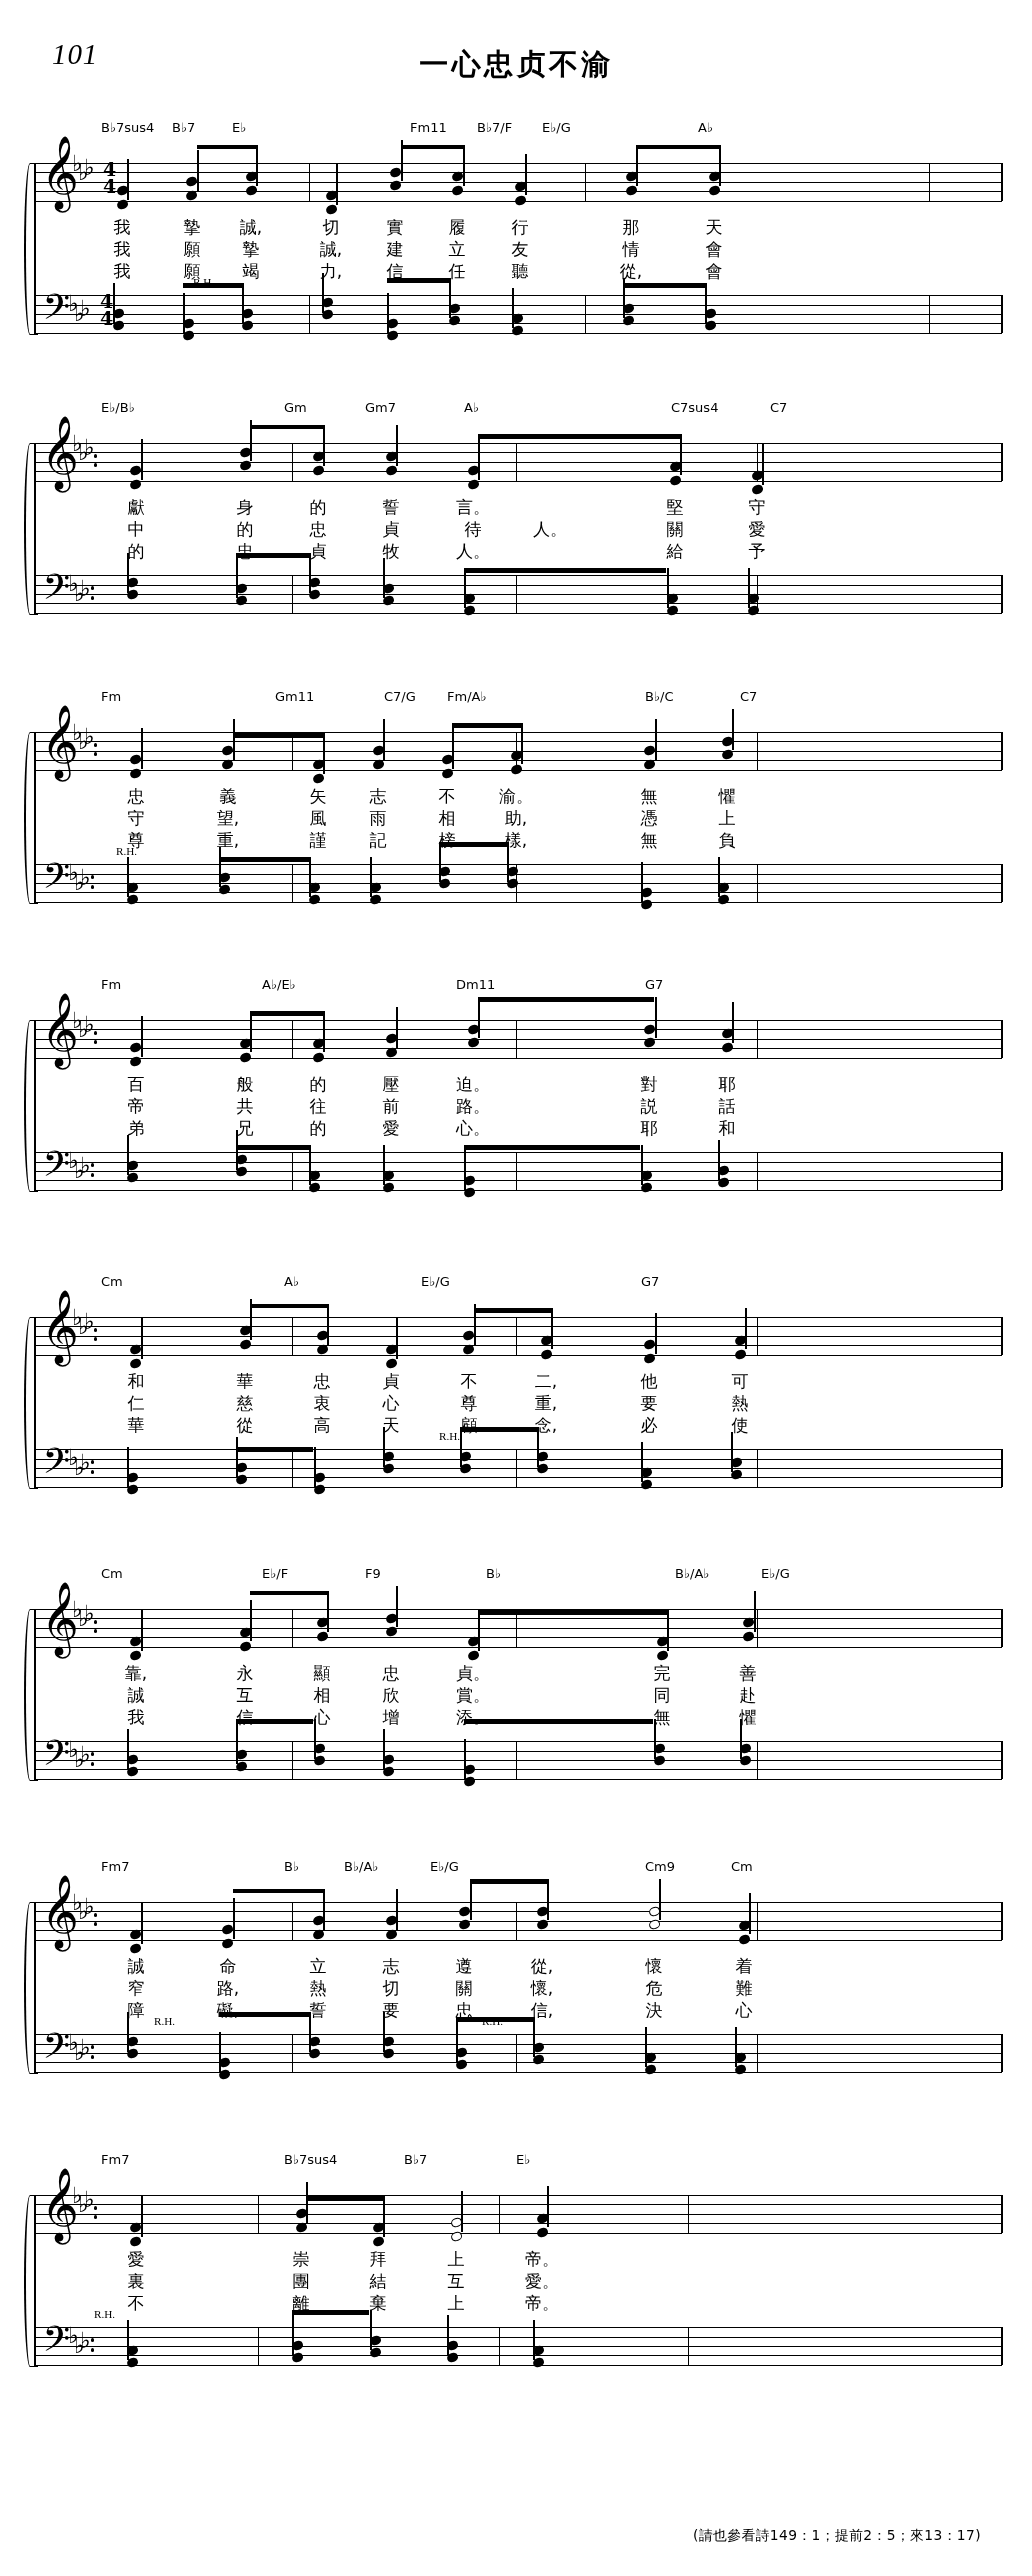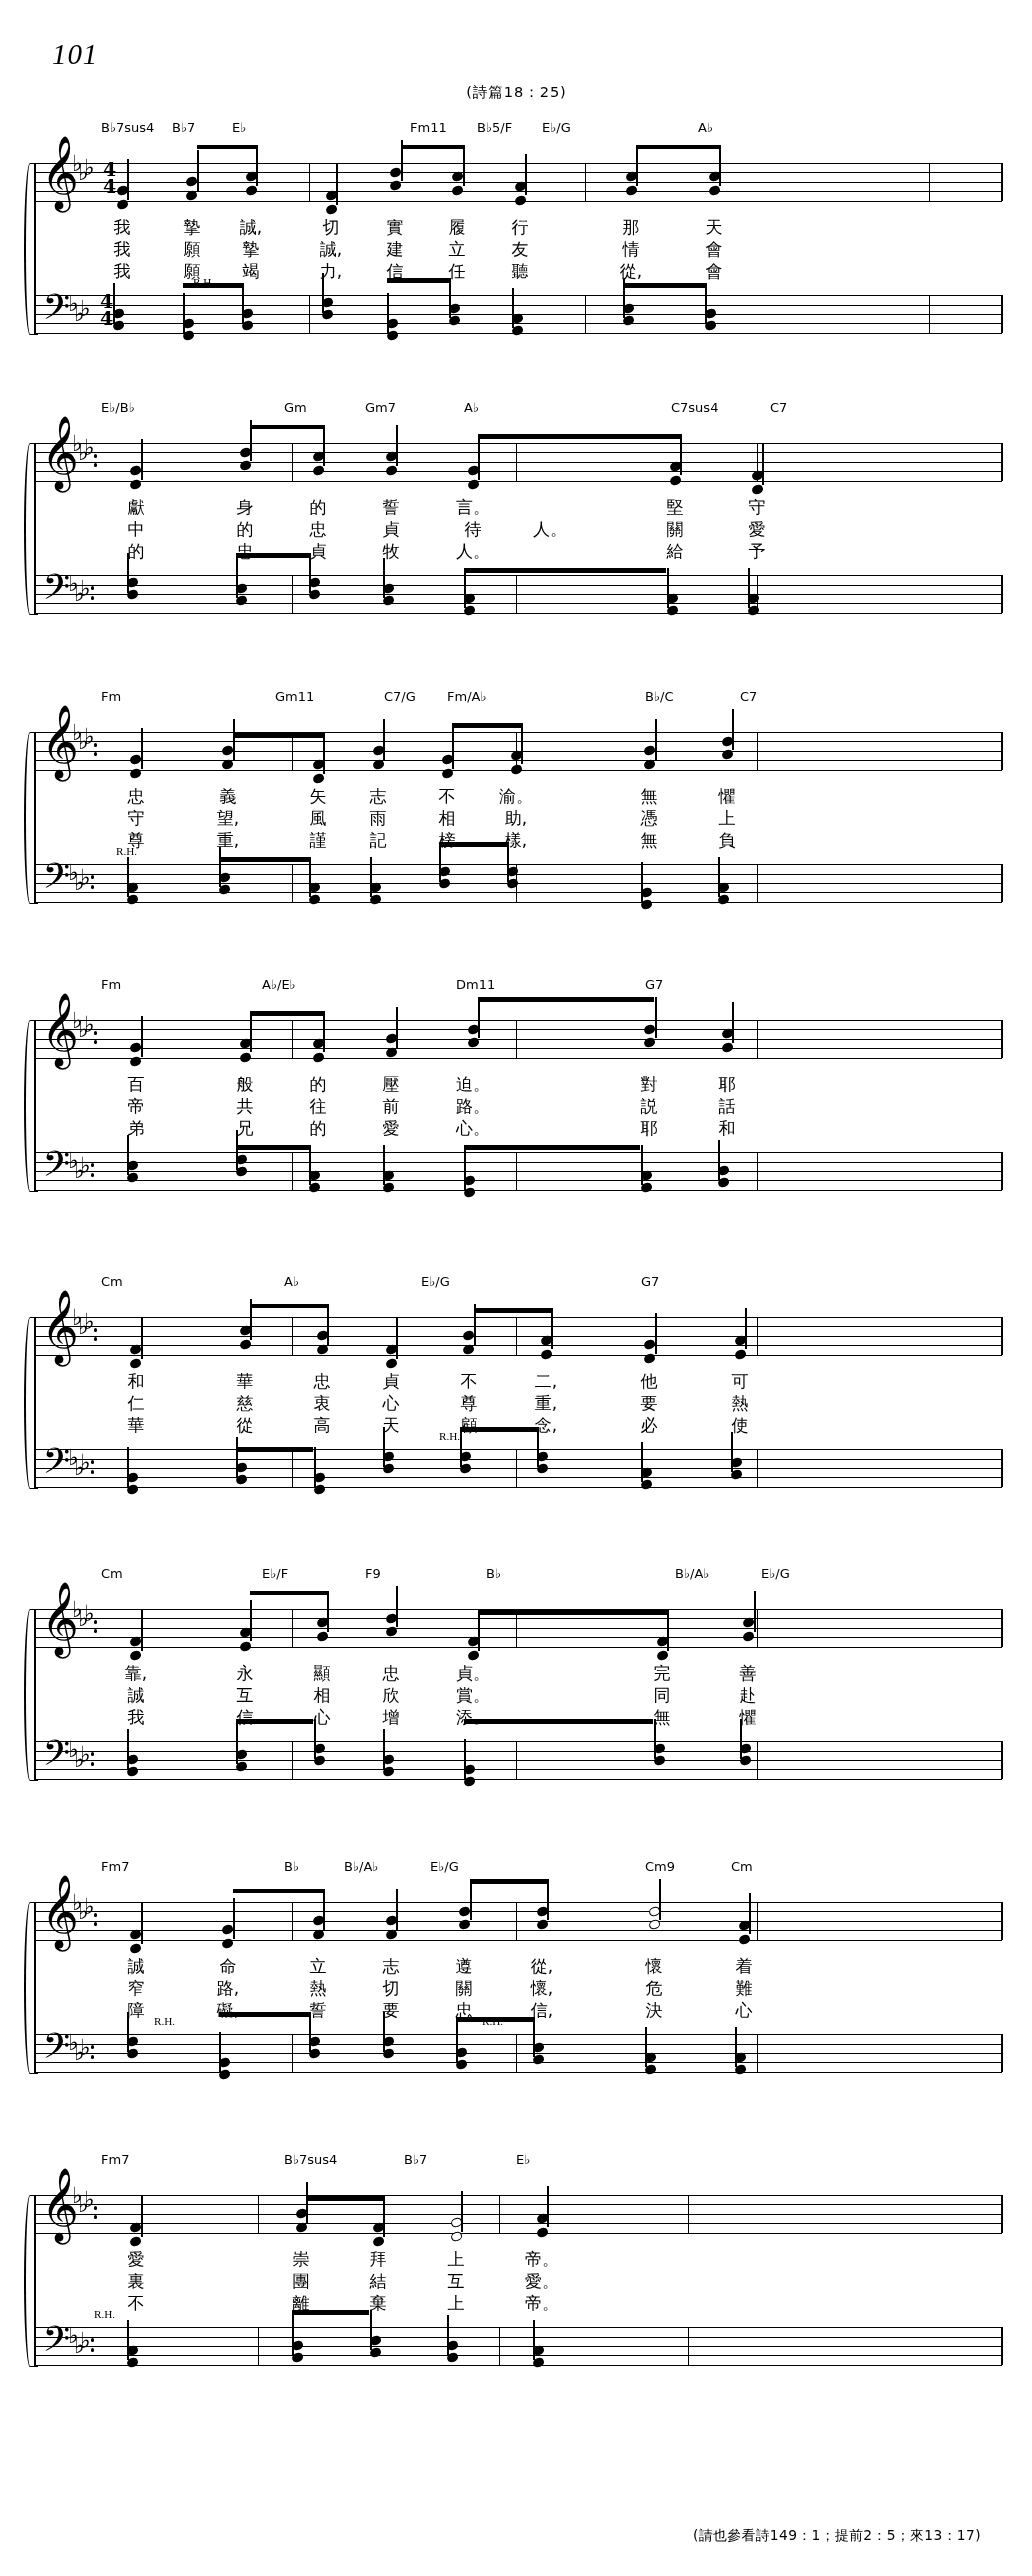--- a/index.html
+++ b/index.html
@@ -183,30 +183,30 @@
     transform: translateX(-50%);
     white-space: nowrap;
   }
 </style>
 </head>
 <body>
 
 <div class="page">
 
   <div class="page-number">101</div>
-  <div class="song-subtitle">(詩篇18：25)</div>
+  <div class="song-title">一心忠贞不渝</div>
 
   <div id="systems-host">
       <div class="system" style="top: 120px; height: 258px;">
         <div class="chordrow" style="height: 17px;">
           <div class="chord" style="left: 67px;">B♭7sus4</div>
           <div class="chord" style="left: 138px;">B♭7</div>
           <div class="chord" style="left: 198px;">E♭</div>
           <div class="chord" style="left: 376px;">Fm11</div>
-          <div class="chord" style="left: 443px;">B♭5/F</div>
+          <div class="chord" style="left: 443px;">B♭7/F</div>
           <div class="chord" style="left: 508px;">E♭/G</div>
           <div class="chord" style="left: 664px;">A♭</div>
         </div>
         <div class="staffblock" style="height: 250px; margin-top: 3.4px;">
           <div class="staff" style="top: 22.4px;">
             <div class="ln" style="top: 0px;"></div>
             <div class="ln" style="top: 9.5px;"></div>
             <div class="ln" style="top: 19px;"></div>
             <div class="ln" style="top: 28px;"></div>
             <div class="ln" style="top: 38px;"></div>

